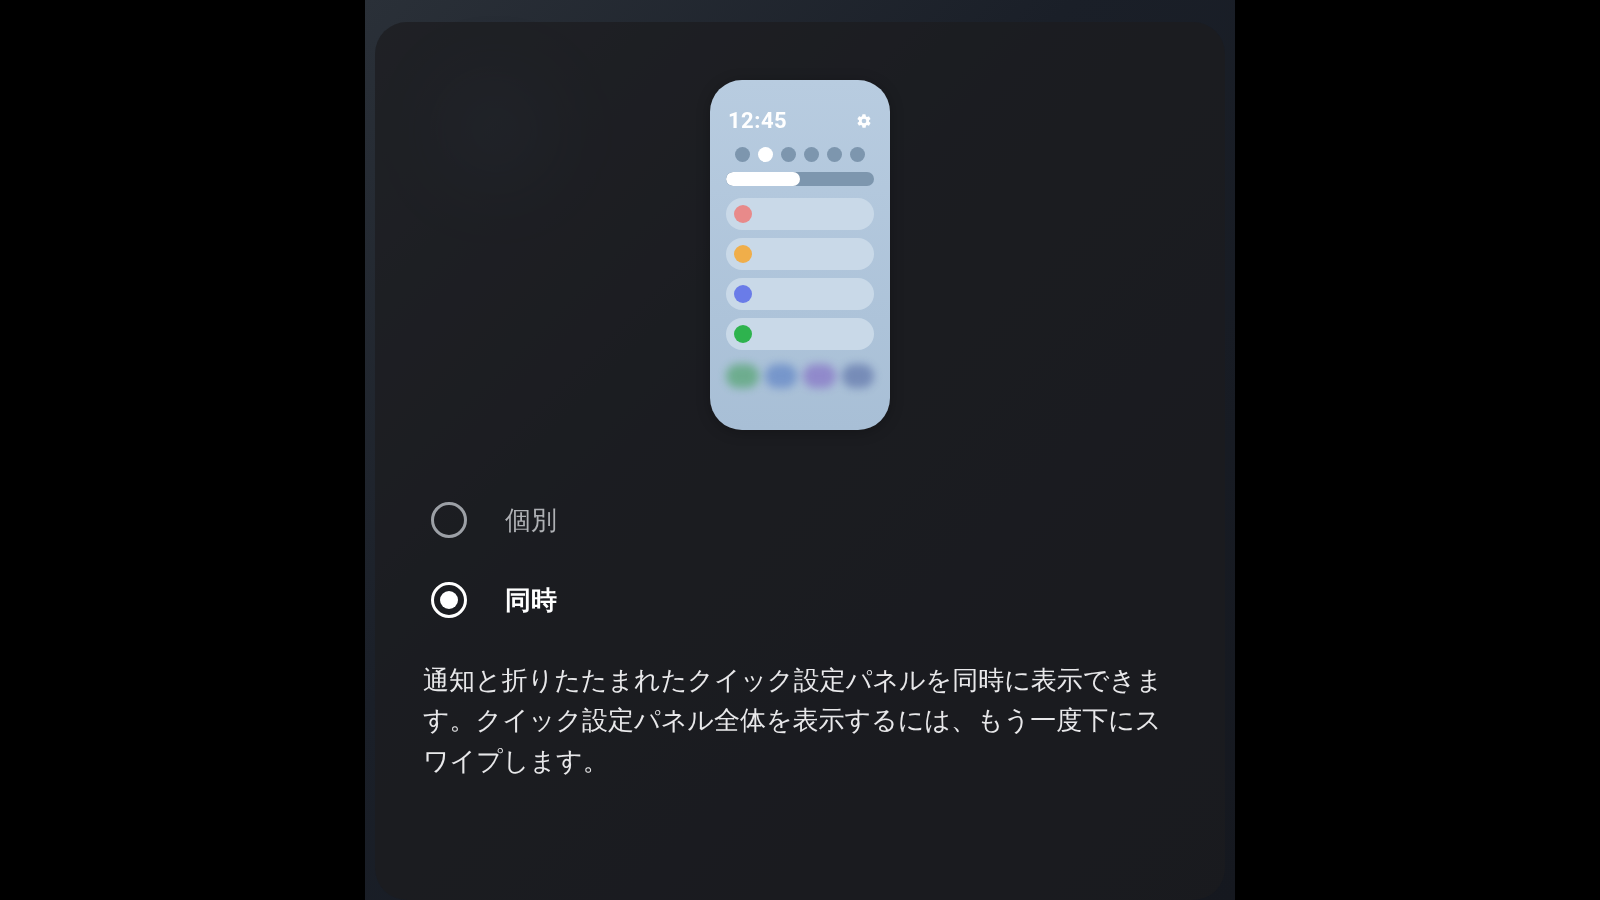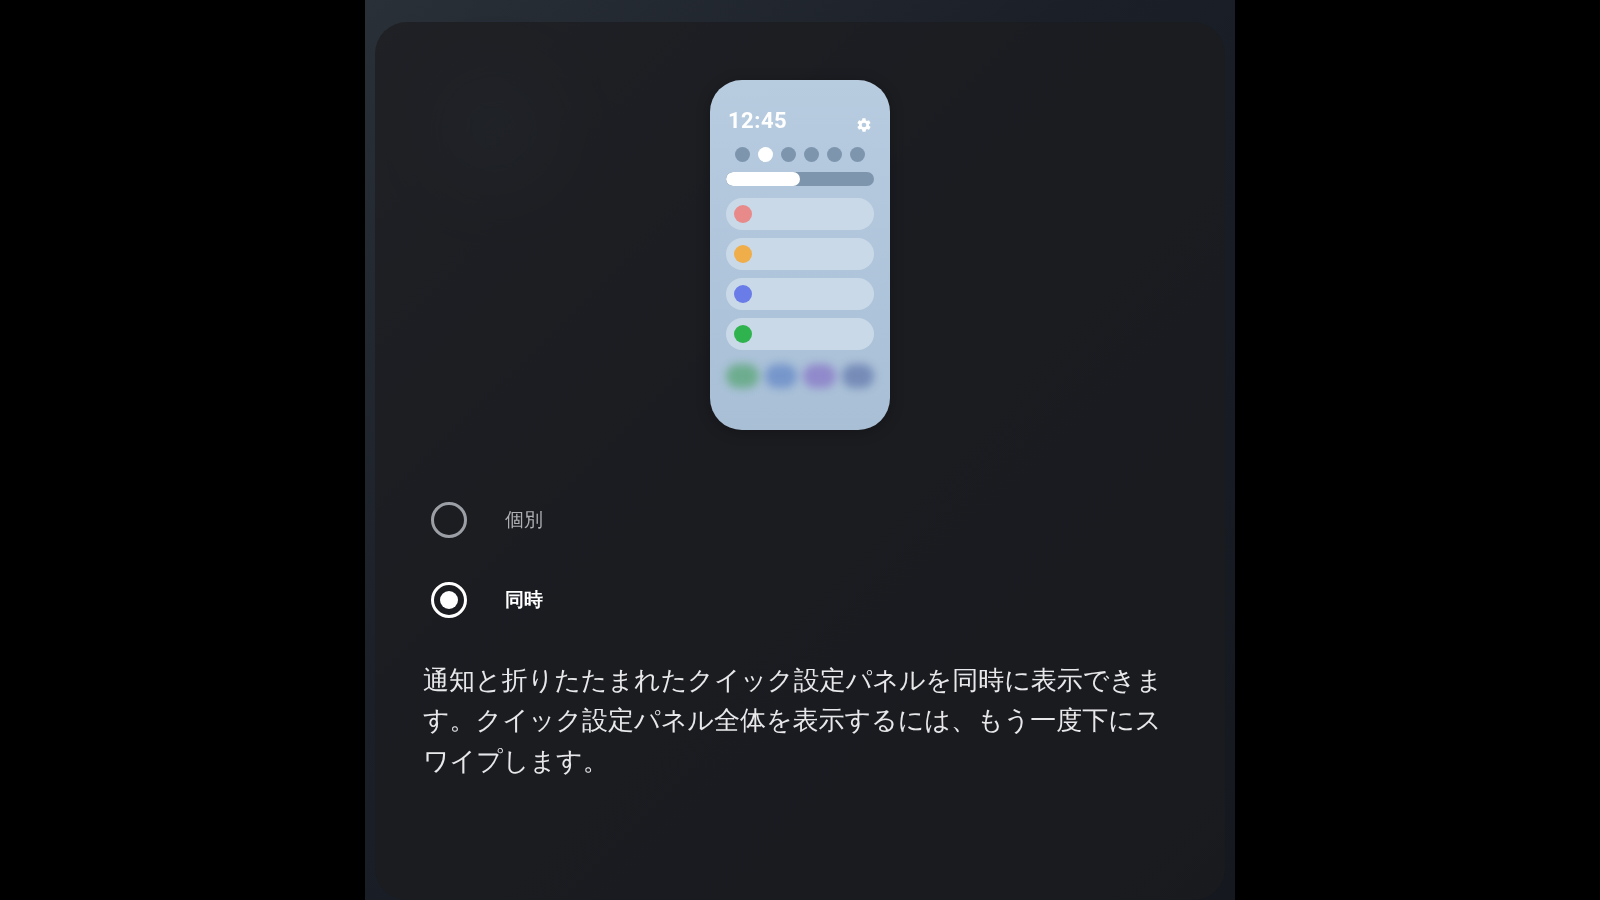--- a/index.html
+++ b/index.html
@@ -54,21 +54,21 @@
       margin: 58px auto 50px;
       background: linear-gradient(180deg, #b8cce0 0%, #a8bfd6 100%);
       border-radius: 32px;
       padding: 28px 14px 18px;
       position: relative;
       box-shadow: 0 2px 14px rgba(0,0,0,0.25);
     }
     .preview-header {
       display: flex;
       justify-content: space-between;
-      align-items: flex-end;
+      align-items: center;
       padding: 0 4px 8px;
     }
     .preview-time {
       color: #fff;
       font-weight: 700;
       font-size: 22px;
       letter-spacing: 0.5px;
     }
     .gear-icon {
       width: 16px;
@@ -162,21 +162,21 @@
       content: '';
       position: absolute;
       left: 50%; top: 50%;
       transform: translate(-50%,-50%);
       width: 18px;
       height: 18px;
       background: #fff;
       border-radius: 50%;
     }
     .option-label {
-      font-size: 19px;
+      font-size: 26px;
       color: #aeb0b4;
     }
     .option.selected .option-label {
       color: #fff;
       font-weight: 700;
       text-align: center;
     }
     .description {
       padding: 20px 48px 0;
       color: #e8e8ea;

